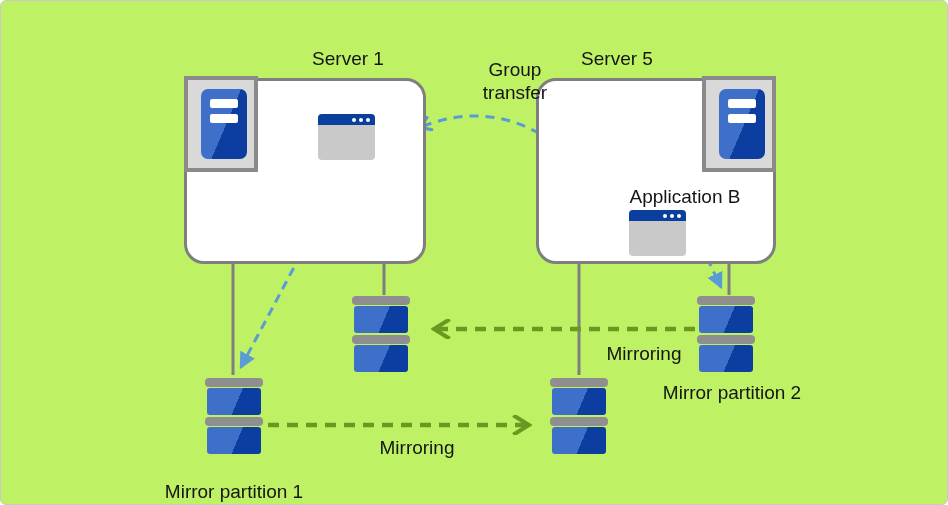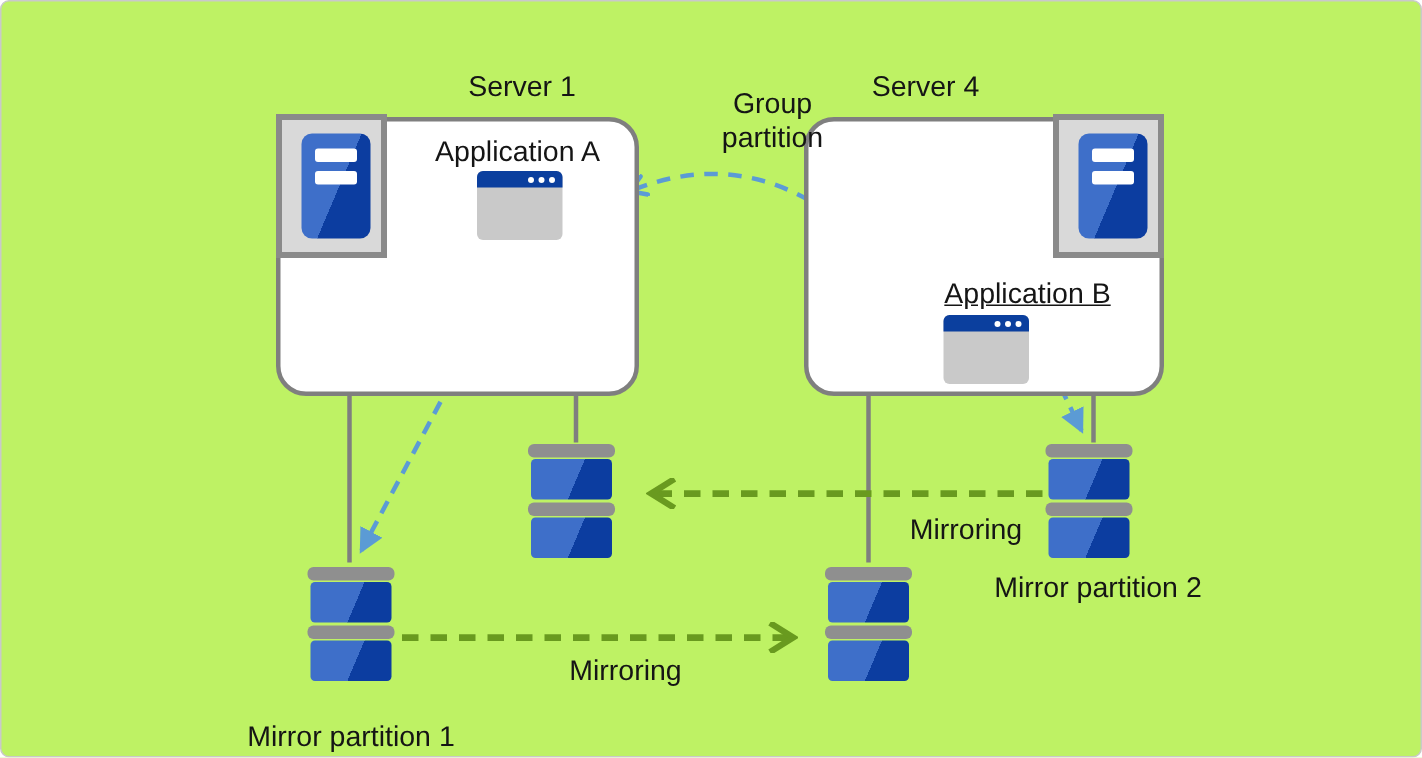--- a/index.html
+++ b/index.html
@@ -131,27 +131,26 @@
     <div class="disk-box p2"></div>
   </div>
   <div class="disk" style="left:549px;top:377px;">
     <div class="disk-bar b1"></div>
     <div class="disk-box p1"></div>
     <div class="disk-bar b2"></div>
     <div class="disk-box p2"></div>
   </div>
 
   <div class="label" style="left:347px;top:46px;">Server 1</div>
-  <div class="label" style="left:616px;top:46px;">Server 4</div>
-  <div class="label" style="left:344px;top:89px;">Application A</div>
-  <div class="label" style="left:684px;top:184px;text-decoration:underline;">Application B</div>
+  <div class="label" style="left:616px;top:46px;">Server 5</div>
+  <div class="label" style="left:684px;top:184px;">Application B</div>
 
   <div class="label" style="left:481px;top:57px;margin-left:33px;">
     <div>Group</div>
-    <div>partition</div>
+    <div>transfer</div>
   </div>
 
   <div class="label" style="left:643px;top:341px;">Mirroring</div>
   <div class="label" style="left:416px;top:435px;">Mirroring</div>
   <div class="label" style="left:233px;top:479px;">Mirror partition 1</div>
   <div class="label" style="left:731px;top:380px;">Mirror partition 2</div>
 
 </div>
 
 </body></html>

